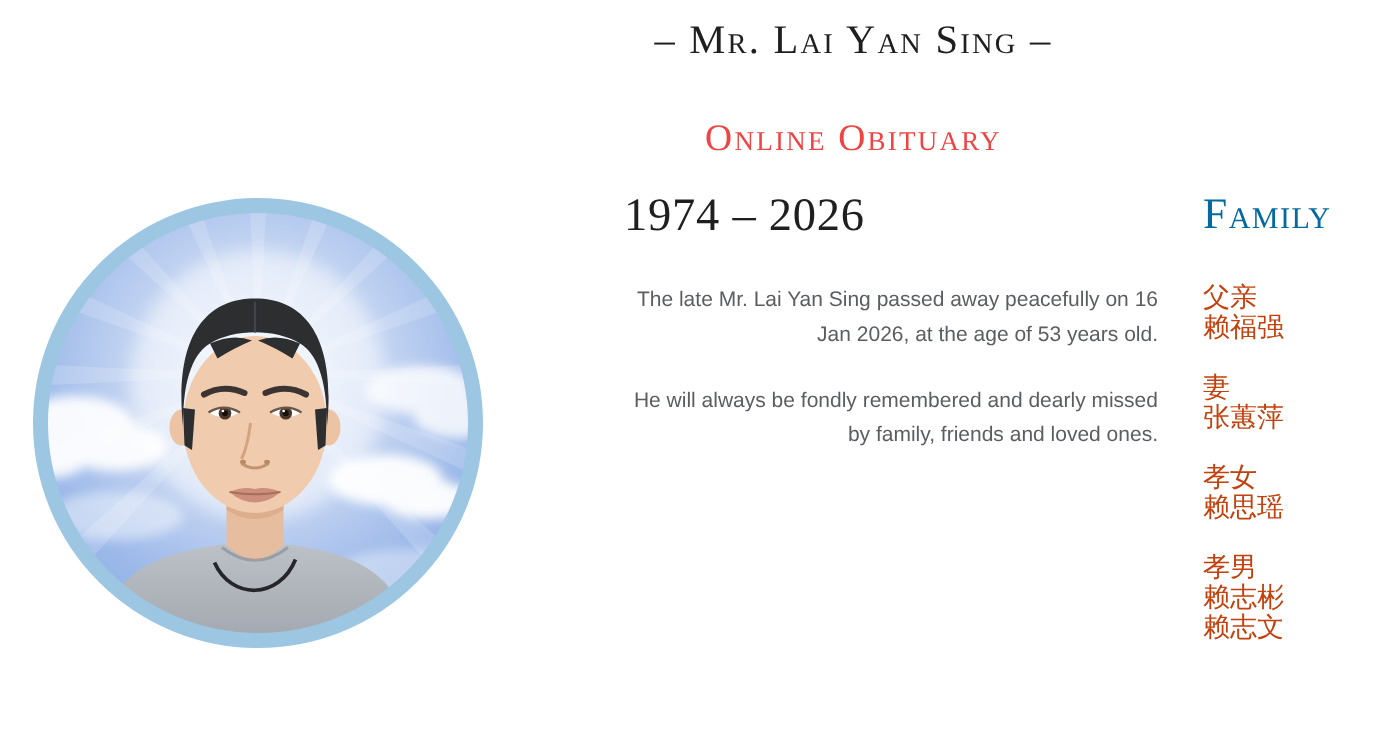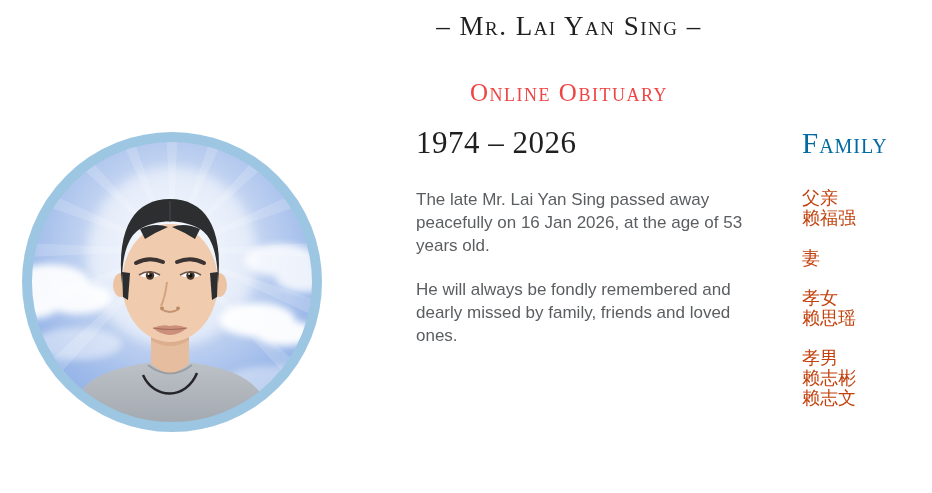--- a/index.html
+++ b/index.html
@@ -31,22 +31,23 @@
   .main{
     position:absolute;left:400px;top:124px;width:356px;margin-left:16px;
   }
   .years{
     font-family:"Liberation Serif","DejaVu Serif",serif;
     font-size:31px;line-height:38px;font-weight:500;
     color:#1f1f1f;letter-spacing:0.5px;
     margin:0 0 26px 0;
   }
   .para{
-    font-size:17px;line-height:23px;color:#5b5e61;
+    font-size:14px;line-height:23px;color:#5b5e61;
     margin:0 0 21px 0;
+    text-align:right;
   }
   .family{
     position:absolute;left:802px;top:124px;width:130px;
   }
   .family-heading{
     font-family:"Liberation Serif","DejaVu Serif",serif;
     font-variant:small-caps;
     font-size:29px;line-height:38px;font-weight:500;
     letter-spacing:1px;color:#0369a1;
     margin:0 0 26px 0;
@@ -170,20 +171,21 @@
 
 <aside class="family">
   <div class="family-heading">Family</div>
   <div>
     <div class="family-group">
       <div>父亲</div>
       <div>赖福强</div>
     </div>
     <div class="family-group">
       <div>妻</div>
+      <div>张蕙萍</div>
     </div>
     <div class="family-group">
       <div>孝女</div>
       <div>赖思瑶</div>
     </div>
     <div class="family-group">
       <div>孝男</div>
       <div>赖志彬</div>
       <div>赖志文</div>
     </div>

